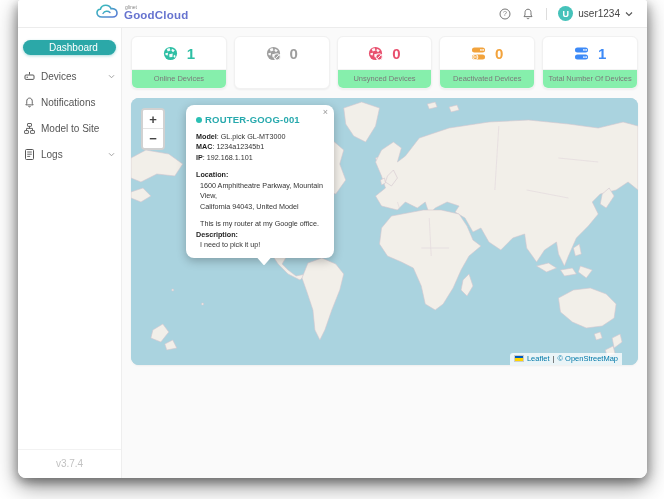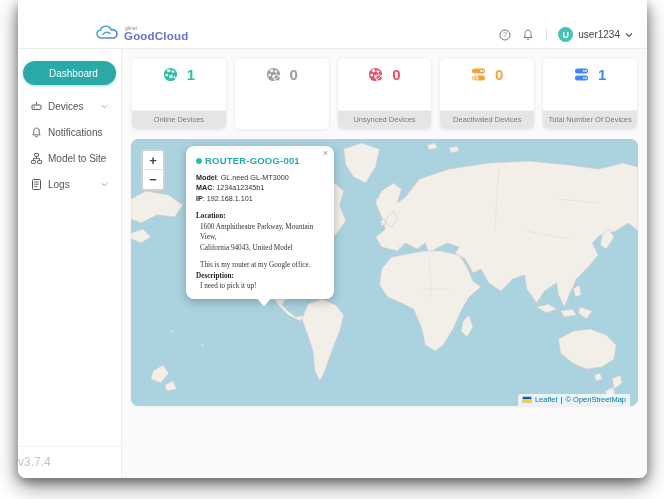--- a/index.html
+++ b/index.html
@@ -5,64 +5,64 @@
   * { margin:0; padding:0; box-sizing:border-box; }
   html,body { width:664px; height:499px; background:#fff; font-family:"Liberation Sans", sans-serif; overflow:hidden; }
   .stage { position:relative; width:664px; height:499px; background:#fff; }
   .window {
     position:absolute; left:18px; top:0; width:629px; height:478px;
     background:#fff; border-radius:3px 3px 8px 8px;
     box-shadow:0 8px 22px rgba(0,0,0,.45), -3px 4px 10px rgba(0,0,0,.18), 3px 4px 10px rgba(0,0,0,.18);
     display:flex; flex-direction:column; overflow:hidden;
   }
   
-  .topbar { height:28px; background:#fff; border-bottom:1px solid #ececec; display:flex; align-items:center; padding:0 14px; flex:0 0 auto;margin-top:21px; }
+  .topbar { height:28px; background:#fff; border-bottom:1px solid #ececec; display:flex; align-items:center; padding:0 14px; flex:0 0 auto; }
   .logo { display:flex; align-items:center; gap:4px; margin-left:64px; }
   .logo-texts { display:flex; flex-direction:column; line-height:1; }
   .logo-sub { font-size:5px; color:#8a8a8a; margin-left:1px; }
   .logo-main { font-size:11.5px; font-weight:bold; color:#6673cf; letter-spacing:.2px; }
   .topbar-right { margin-left:auto; display:flex; align-items:center; gap:9px; }
   .icon-btn { width:14px; height:14px; display:flex; align-items:center; justify-content:center; cursor:pointer; }
   .top-divider { width:1px; height:12px; background:#ddd; margin:0 2px; }
   .user-chip { display:flex; align-items:center; gap:5px; cursor:pointer; }
   .avatar { width:15px; height:15px; border-radius:50%; background:#45c2ba; color:#fff; font-size:9px; font-weight:bold; display:flex; align-items:center; justify-content:center; }
   .username { font-size:10px; color:#444; }
   
   .app-body { flex:1; display:flex; min-height:0; }
   .sidebar { width:104px; background:#fff; border-right:1px solid #eee; padding-top:12px; position:relative; flex:0 0 auto; }
-  .side-item { height:26px; display:flex; align-items:center; gap:6px; padding:0 13px; font-size:10px; color:#555; cursor:pointer; }
+  .side-item { height:26px; display:flex; align-items:center; gap:6px; padding:0 6px; font-size:10px; color:#555; cursor:pointer; }
   .side-item .chev { margin-left:auto; color:#999; }
-  .side-item.active { margin:0 5px 8px 5px; padding:0 20px; height:24px; background:#2ba8a8; border-radius:13px; color:#fff; box-shadow:0 1px 3px rgba(43,168,168,.4); }
-  .version { position:absolute; bottom:0; left:0; right:0; font-size:12px; color:#c2c2c2; padding:8px 0 9px; border-top:1px solid #f2f2f2; }
+  .side-item.active { margin:0 5px 8px 5px; padding:0 20px; height:15px; background:#2ba8a8; border-radius:13px; color:#fff; box-shadow:0 1px 3px rgba(43,168,168,.4); }
+  .version { position:absolute; bottom:0; left:0; right:0; text-align:center; font-size:10px; color:#c2c2c2; padding:8px 0 9px; border-top:1px solid #f2f2f2; }
   .main { flex:1; background:#fafafa; padding:8px 9px; min-width:0; }
   
   .cards { display:flex; gap:7px; }
   .card { flex:1; background:#fff; border:1px solid #f1f1f1; border-radius:6px; overflow:hidden; box-shadow:0 1px 2px rgba(0,0,0,.05); }
   .card-top { height:32px; display:flex; align-items:center; justify-content:center; gap:9px; }
   .card-num { font-size:15px; font-weight:bold; }
-  .card-label { font-size:7.5px; color:#7a7a7a; text-align:center; padding:4px 2px 5px; background:#e5e5e5; border-top:1px solid #f3f3f3; white-space:nowrap;margin-top:20px; }
+  .card-label { font-size:7.5px; color:#7a7a7a; text-align:center; padding:4px 2px 5px; background:#86efac; border-top:1px solid #f3f3f3; white-space:nowrap; }
   .c-teal { color:#2dbfa4; } .c-gray { color:#9e9e9e; } .c-pink { color:#e8506e; } .c-orange { color:#f2a33c; } .c-blue { color:#3d8af7; }
   
   .map-card { margin-top:9px; height:267px; border-radius:8px; overflow:hidden; position:relative; background:#aad3df; box-shadow:0 1px 2px rgba(0,0,0,.05); }
   .map-svg { position:absolute; inset:0; width:100%; height:100%; }
   .zoom-ctrl { position:absolute; top:10px; left:10px; width:24px; background:#fff; border:2px solid rgba(0,0,0,.18); border-radius:4px; overflow:hidden; z-index:5; }
   .zoom-btn { height:19px; display:flex; align-items:center; justify-content:center; font-size:13px; font-weight:bold; color:#444; cursor:pointer; background:#fff; }
   .zoom-btn:first-child { border-bottom:1px solid #e4e4e4; }
   .marker { position:absolute; left:127px; top:126px; width:13px; height:13px; border-radius:50% 50% 48% 48%; background:#2bb3a3; box-shadow:0 1px 2px rgba(0,0,0,.3); z-index:3; }
   .popup { position:absolute; left:55px; top:7px; width:148px; background:#fff; border-radius:8px; box-shadow:0 3px 10px rgba(0,0,0,.25); padding:9px 10px 8px; z-index:4; }
   .popup-tail { position:absolute; left:71px; bottom:-7px; width:14px; height:8px; background:#fff; clip-path:polygon(0 0,100% 0,50% 100%); }
   .popup-close { position:absolute; top:3px; right:6px; font-size:9px; color:#999; cursor:pointer; line-height:1; }
   .popup-title-row { display:flex; align-items:center; gap:3px; margin-bottom:7px; }
   .popup-dot { width:6px; height:6px; border-radius:50%; background:#2bc0b4; flex:0 0 auto; }
   .popup-title { font-size:9.5px; font-weight:bold; color:#27a9ad; letter-spacing:.2px; }
   .popup-line { font-size:7.2px; color:#333; line-height:1.45; }
   .popup-line b { color:#1f1f1f; }
-  .popup-block { margin-top:7px;font-family:Liberation Serif, serif; }
+  .popup-block { margin-top:7px; }
   .popup-indent { padding-left:4px; }
-  .attribution { position:absolute; right:8px; bottom:0; background:rgba(255,255,255,.75); font-size:7.5px; color:#333; padding:1px 4px 2px; z-index:5; display:flex; align-items:center; gap:3px; border-top-left-radius:3px; }
+  .attribution { position:absolute; right:16px; bottom:0; background:rgba(255,255,255,.75); font-size:7.5px; color:#333; padding:1px 4px 2px; z-index:5; display:flex; align-items:center; gap:3px; border-top-left-radius:3px; }
   .attribution a { color:#0078a8; text-decoration:none; cursor:pointer; }
   .flag { display:inline-block; width:10px; height:7px; background:linear-gradient(#005bbb 50%, #ffd500 50%); border:.5px solid #ccc; }
 </style>
 </head>
 <body>
 
 <div class="stage">
   <div class="window">
 
     <div class="topbar">
@@ -317,21 +317,21 @@
 
           <div class="marker"></div>
 
           <div class="popup">
             <div class="popup-tail"></div>
             <span class="popup-close">×</span>
             <div class="popup-title-row">
               <span class="popup-dot"></span>
               <span class="popup-title">ROUTER-GOOG-001</span>
             </div>
-            <div class="popup-line"><b>Model</b>: <span>GL.need GL-MT3000</span></div>
+            <div class="popup-line"><b>Model</b>: <span>GL.pick GL-MT3000</span></div>
             <div class="popup-line"><b>MAC</b>: <span>1234a12345b1</span></div>
             <div class="popup-line"><b>IP</b>: <span>192.168.1.101</span></div>
             <div class="popup-block">
               <div class="popup-line"><b>Location:</b></div>
               <div class="popup-line popup-indent">1600 Amphitheatre Parkway, Mountain View,</div>
               <div class="popup-line popup-indent">California 94043, United Model</div>
             </div>
             <div class="popup-block">
               <div class="popup-line popup-indent">This is my router at my Google office.</div>
               <div class="popup-line"><b>Description:</b></div>

